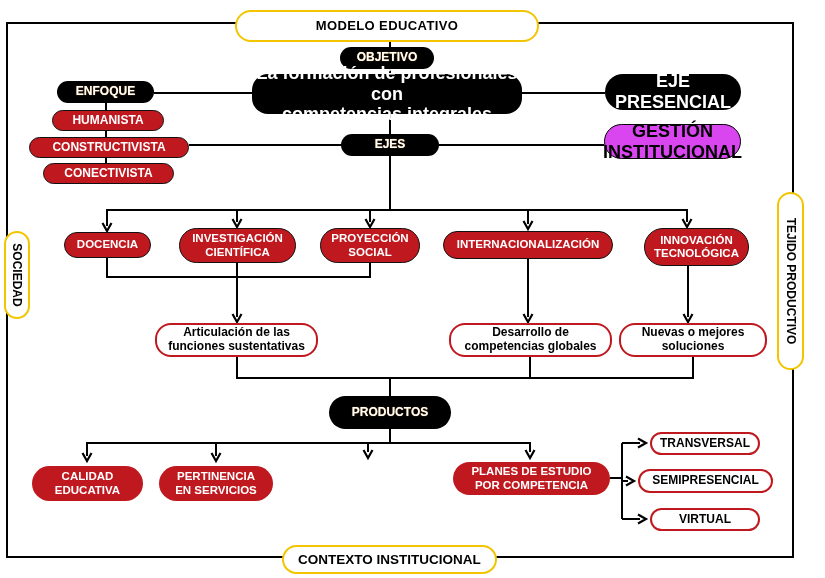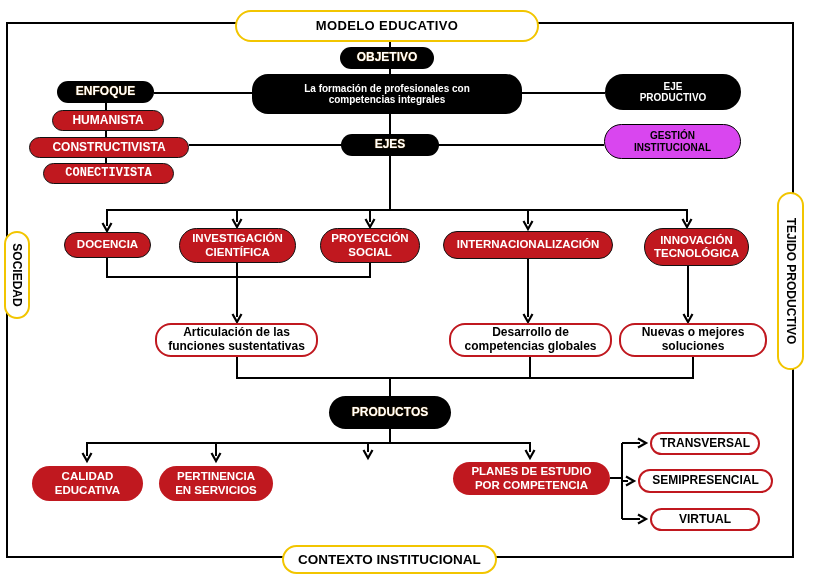--- a/index.html
+++ b/index.html
@@ -25,21 +25,21 @@
   .box-blackline{background:#d946ef;color:#000;border:1.5px solid #000;border-radius:999px;}
   .pill-yellow{background:#fff;color:#000;border:2.5px solid #f2c500;border-radius:999px;}
   
   .vnode{position:absolute;z-index:2;background:#fff;border:2.5px solid #f2c500;border-radius:999px;box-sizing:border-box;}
   .vnode .vlabel{
     position:absolute;left:50%;top:50%;transform:translate(-50%,-50%) rotate(90deg);
     white-space:nowrap;color:#000;font-size:12px;font-weight:bold;
   }
   .fs19{font-size:13px;letter-spacing:.4px;}
   .fs14{font-size:13.5px;}
-  .fs13{font-size:10px;text-align:center;}
+  .fs13{font-size:18px;text-align:center;}
   .fs12{font-size:12px;}
   .fs11{font-size:11.5px;}
 </style>
 </head>
 <body>
 
 <div id="canvas">
 
   <svg class="wires" width="825" height="578" viewBox="0 0 825 578">
 
@@ -107,28 +107,28 @@
       <polyline points="626,476.5 634,481 626,485.5"></polyline>
       <polyline points="638,514.5 646,519 638,523.5"></polyline>
     </g>
   </svg>
 
   <div class="node pill-yellow fs19" style="left:235px;top:10px;width:304px;height:32px;">MODELO EDUCATIVO</div>
   <div class="node pill-black fs12 glow" style="left:340px;top:47px;width:94px;height:22px;">OBJETIVO</div>
   <div class="node box-black fs13" style="left:252px;top:74px;width:270px;height:40px;border-radius:16px;">La formación de profesionales con
 competencias integrales</div>
   <div class="node box-black fs13" style="left:605px;top:74px;width:136px;height:36px;">EJE
-PRODUCTIVO</div>
+PRESENCIAL</div>
   <div class="node box-blackline fs13" style="left:604px;top:124px;width:137px;height:35px;">GESTIÓN
 INSTITUCIONAL</div>
 
   <div class="node pill-black fs12 glow" style="left:57px;top:81px;width:97px;height:22px;">ENFOQUE</div>
   <div class="node pill-red fs12" style="left:52px;top:110px;width:112px;height:21px;">HUMANISTA</div>
   <div class="node pill-red fs12" style="left:29px;top:137px;width:160px;height:21px;">CONSTRUCTIVISTA</div>
-  <div class="node pill-red fs12" style="left:43px;top:163px;width:131px;height:21px;font-family:Liberation Mono, monospace;">CONECTIVISTA</div>
+  <div class="node pill-red fs12" style="left:43px;top:163px;width:131px;height:21px;">CONECTIVISTA</div>
   <div class="node pill-black fs12 glow" style="left:341px;top:134px;width:98px;height:22px;">EJES</div>
 
   <div class="node pill-red fs11" style="left:64px;top:232px;width:87px;height:26px;">DOCENCIA</div>
   <div class="node pill-red fs11" style="left:179px;top:228px;width:117px;height:35px;">INVESTIGACIÓN
 CIENTÍFICA</div>
   <div class="node pill-red fs11" style="left:320px;top:228px;width:100px;height:35px;">PROYECCIÓN
 SOCIAL</div>
   <div class="node pill-red fs11" style="left:443px;top:231px;width:170px;height:28px;">INTERNACIONALIZACIÓN</div>
   <div class="node pill-red fs11" style="left:644px;top:228px;width:105px;height:38px;">INNOVACIÓN
 TECNOLÓGICA</div>

